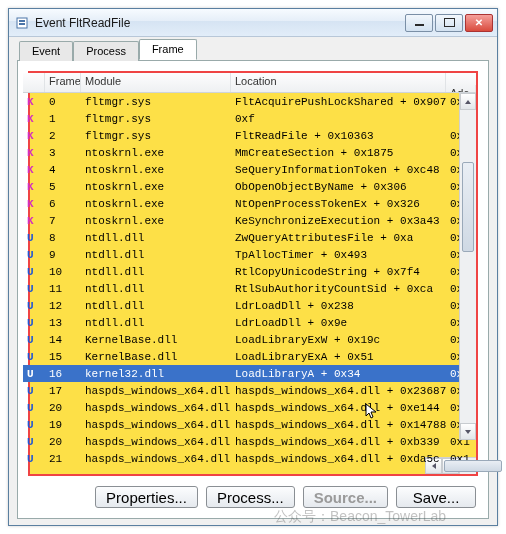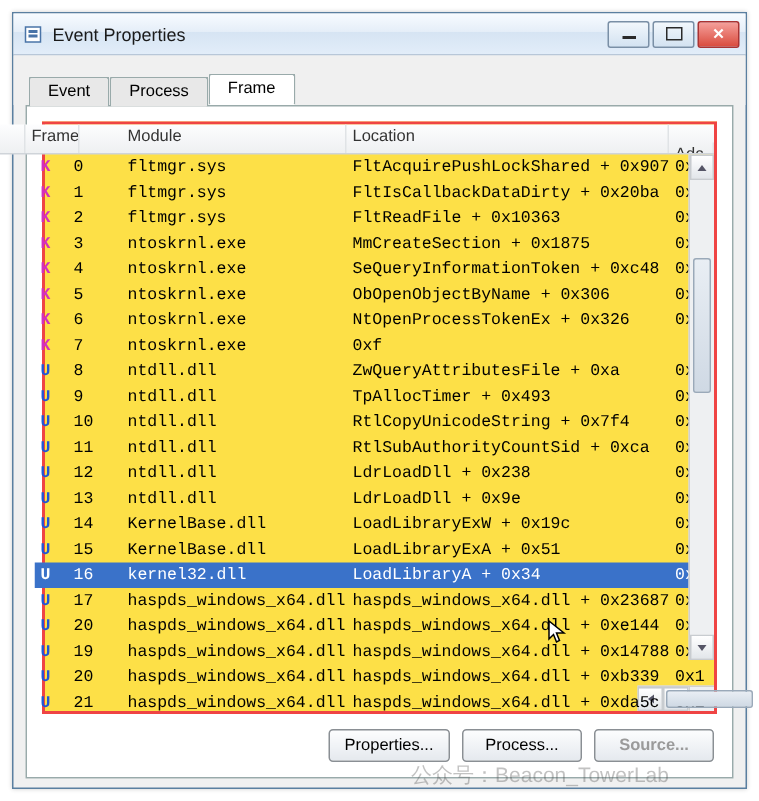--- a/index.html
+++ b/index.html
@@ -40,21 +40,21 @@
     background: linear-gradient(to bottom,#f2f7fc,#d3e2f1);
     display:flex; align-items:center; justify-content:center;
     font-size:10px; cursor:pointer;
   }
   .win-btn.close { background: linear-gradient(to bottom,#f5a09b,#d94b3e); color:#fff; border-color:#a33; }
   .win-btn.min::before { content:""; width:9px; height:2px; background:#2a2a2a; margin-top:5px;}
   .win-btn.max::before { content:""; width:9px; height:7px; border:1px solid #2a2a2a; background:transparent;}
   .win-btn.close::before { content:"✕"; font-weight:bold;}
   .tabs {
     display:flex; align-items:flex-end;
-    padding: 12px 8px 0 10px;
+    padding: 2px 8px 0 10px;
     background:#f0f0f0;
     gap:0;
   }
   .tab {
     padding: 3px 12px 4px;
     border:1px solid #9aa;
     border-bottom:none;
     background:#e8e8e8;
     font-size:11px;
     border-radius: 2px 2px 0 0;
@@ -90,21 +90,21 @@
     font-size:11px;
     color:#333;
   }
   .grid-head .col, .row .cell {
     padding: 2px 4px;
     overflow:hidden; white-space:nowrap; text-overflow:clip;
     border-right:1px solid #e0e3e6;
   }
   .col.mark{width:22px;}
   .col.frame{width:36px;}
-  .col.module{width:150px;margin-left:28px;}
+  .col.module{width:150px;}
   .col.location{width:215px;}
   .col.addr{width:30px;margin-top:12px;}
   .grid-body {
     flex:1;
     overflow:hidden;
     font-family: Consolas, "Courier New", monospace;
     font-size:11px;
   }
   .row { display:flex; height:17px; align-items:center; }
   .row .cell { border-right:none; padding:1px 4px;}
@@ -146,21 +146,21 @@
   .btnrow {
     display:flex; justify-content:flex-end; gap:8px;
     padding: 0 12px 10px 0;
   }
   .btn {
     min-width:80px;
     height:22px;
     border:1px solid #8a8f94;
     border-radius:3px;
     background:linear-gradient(to bottom,#fcfdfe,#e5e9ee);
-    font-size:11px;
+    font-size:15px;
     cursor:pointer;
     padding:0 10px;
   }
   .btn:disabled { color:#9a9a9a;font-weight:bold; }
   .watermark {
     position: fixed;
     bottom: 6px;
     left: 12px;
     font-family: Arial, sans-serif;
     font-size: 22px;
@@ -187,21 +187,21 @@
 </head>
 <body>
 
 <div class="window">
   <div class="titlebar">
     <svg width="16" height="16">
       <rect x="2" y="3" width="10" height="10" fill="#fff" stroke="#4a74a8"></rect>
       <rect x="4" y="5" width="6" height="2" fill="#4a74a8"></rect>
       <rect x="4" y="8" width="6" height="2" fill="#4a74a8"></rect>
     </svg>
-    <span class="title-text">Event Properties</span>
+    <span class="title-text">Event FltReadFile</span>
     <div class="win-btns">
       <div class="win-btn min"></div>
       <div class="win-btn max"></div>
       <div class="win-btn close"></div>
     </div>
   </div>
 
   <div class="tabs">
     <div class="tab">Event</div>
     <div class="tab">Process</div>
@@ -223,21 +223,20 @@
               <span class="cell mark K">K</span>
               <span class="cell frame">0</span>
               <span class="cell module">fltmgr.sys</span>
               <span class="cell location">FltAcquirePushLockShared + 0x907</span>
               <span class="cell addr">0xf</span>
             </div>
             <div class="row">
               <span class="cell mark K">K</span>
               <span class="cell frame">1</span>
               <span class="cell module">fltmgr.sys</span>
-              <span class="cell location">FltIsCallbackDataDirty + 0x20ba</span>
               <span class="cell addr">0xf</span>
             </div>
             <div class="row">
               <span class="cell mark K">K</span>
               <span class="cell frame">2</span>
               <span class="cell module">fltmgr.sys</span>
               <span class="cell location">FltReadFile + 0x10363</span>
               <span class="cell addr">0xf</span>
             </div>
             <div class="row">
@@ -265,20 +264,21 @@
               <span class="cell mark K">K</span>
               <span class="cell frame">6</span>
               <span class="cell module">ntoskrnl.exe</span>
               <span class="cell location">NtOpenProcessTokenEx + 0x326</span>
               <span class="cell addr">0xf</span>
             </div>
             <div class="row">
               <span class="cell mark K">K</span>
               <span class="cell frame">7</span>
               <span class="cell module">ntoskrnl.exe</span>
+              <span class="cell location">KeSynchronizeExecution + 0x3a43</span>
               <span class="cell addr">0xf</span>
             </div>
             <div class="row">
               <span class="cell mark U">U</span>
               <span class="cell frame">8</span>
               <span class="cell module">ntdll.dll</span>
               <span class="cell location">ZwQueryAttributesFile + 0xa</span>
               <span class="cell addr">0x7</span>
             </div>
             <div class="row">
@@ -407,18 +407,19 @@
             </svg>
         </div>
         <div class="hcorner"></div>
       </div>
     </div>
 
     <div class="btnrow">
       <button class="btn">Properties...</button>
       <button class="btn">Process...</button>
       <button class="btn" disabled="">Source...</button>
+      <button class="btn">Save...</button>
     </div>
   </div>
 </div>
 
 <div class="watermark">FREEBUF</div>
 <div class="wm2">公众号：Beacon_TowerLab</div>
 
 </body></html>

